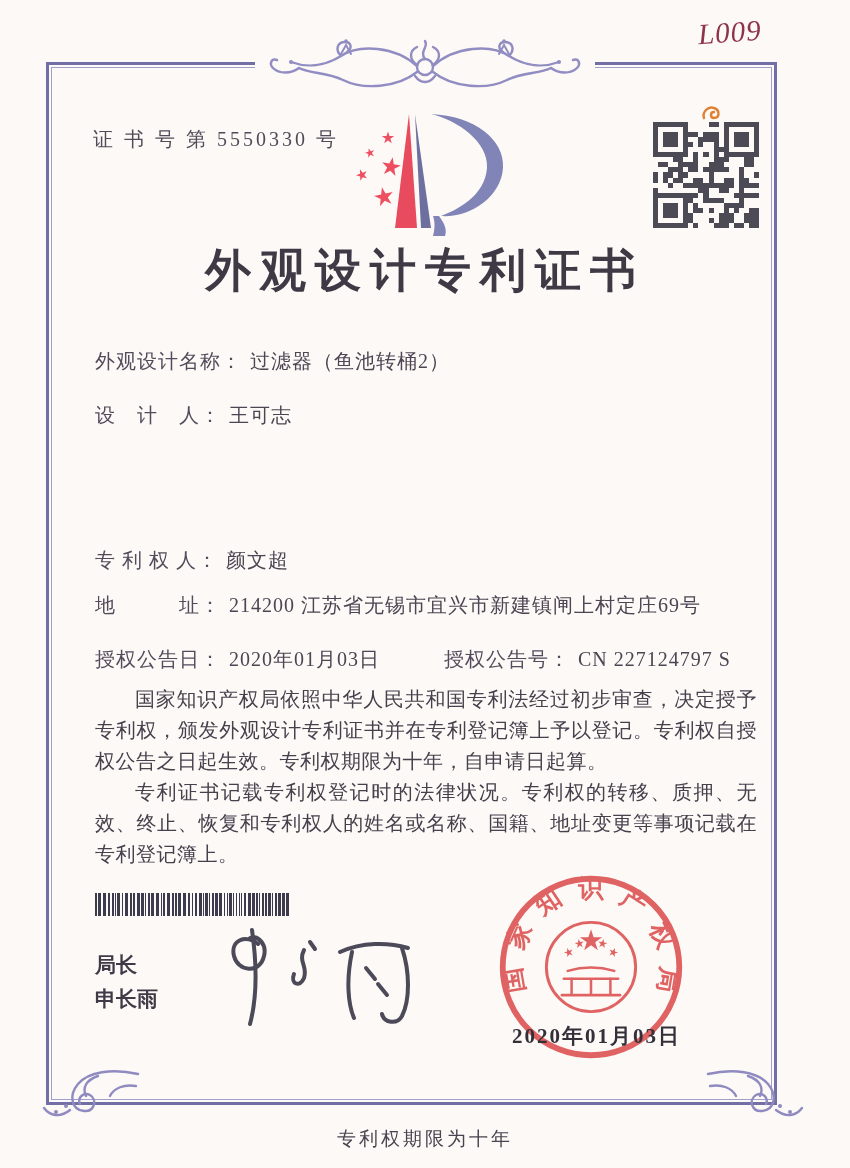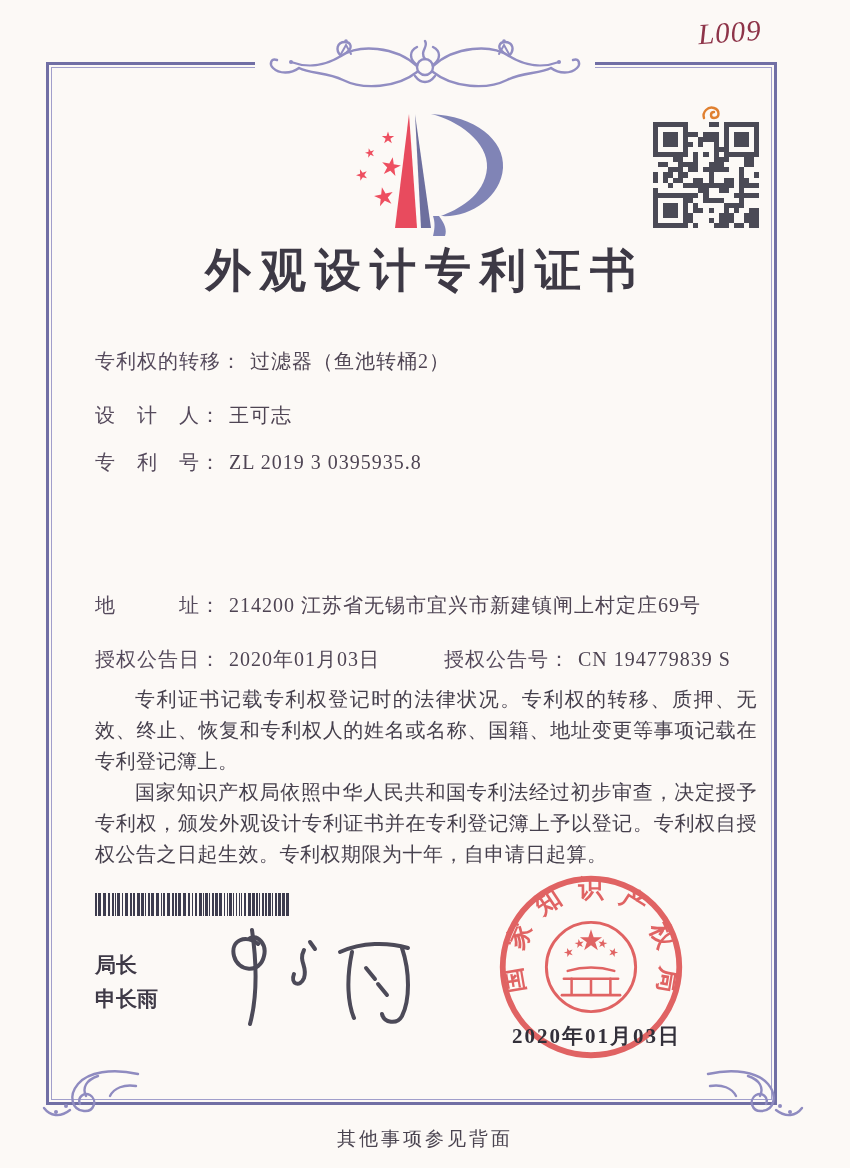--- a/index.html
+++ b/index.html
@@ -87,20 +87,21 @@
     <g transform="translate(104,0) scale(-1,1)" fill="none" stroke="#8f8bc0" stroke-width="2.4" stroke-linecap="round">
       <path d="M98,8 C72,2 48,6 38,18 C28,30 32,44 44,45 C54,46 58,34 50,29 C44,26 37,31 40,38"></path>
       <path d="M58,10 C46,14 42,22 46,30"></path>
       <path d="M30,44 C20,52 10,50 4,42"></path>
       <path d="M96,20 C84,18 74,22 70,30"></path>
       <circle cx="26" cy="40" r="2" fill="#8f8bc0" stroke="none"></circle>
       <circle cx="16" cy="46" r="2" fill="#8f8bc0" stroke="none"></circle>
     </g>
   </svg>
 
+  <div class="cert-no">证 书 号 第 5550330 号</div>
 
   <div class="hand-note">L009</div>
 
   <svg class="logo" viewBox="0 0 180 132">
     <defs>
       <path id="star" d="M0,-1 L0.2245,-0.309 L0.951,-0.309 L0.363,0.118 L0.588,0.809 L0,0.382 L-0.588,0.809 L-0.363,0.118 L-0.951,-0.309 L-0.2245,-0.309 Z"></path>
     </defs>
 
     <path d="M96,8 C140,10 170,34 168,62 C166,92 134,112 106,110 C122,104 150,90 152,62 C154,36 122,14 96,8 Z" fill="#8084b6"></path>
     <path d="M104,110 C110,118 112,124 110,130 L98,130 C100,122 100,116 98,110 Z" fill="#8084b6"></path>
@@ -558,38 +559,38 @@
       <div class="qm"></div>
       <div class="qm"></div>
     </div>
   <svg class="scan-mark" viewBox="0 0 26 22">
     <path d="M4,16 C2,10 8,4 14,6 C20,8 20,16 14,16 C10,16 10,10 14,10" fill="none" stroke="#e08030" stroke-width="2.4" stroke-linecap="round"></path>
   </svg>
 
   <div class="title">外观设计专利证书</div>
 
   <div class="field f1">
-    <span class="lbl">专利权的转移：</span><span class="val">过滤器（鱼池转桶2）</span>
+    <span class="lbl">外观设计名称：</span><span class="val">过滤器（鱼池转桶2）</span>
   </div>
   <div class="field f2">
     <span class="lbl">设　计　人：</span><span class="val">王可志</span>
   </div>
-  <div class="field f3">
-    <span class="lbl">专　利　号：</span><span class="val">ZL 2019 3 0395935.8</span>
+  <div class="field f5">
+    <span class="lbl">专 利 权 人：</span><span class="val">颜文超</span>
   </div>
   <div class="field f6">
     <span class="lbl">地　　　址：</span><span class="val">214200 江苏省无锡市宜兴市新建镇闸上村定庄69号</span>
   </div>
   <div class="field f7">
-    <span class="lbl">授权公告日：</span><span class="val">2020年01月03日</span><span class="lbl pair2">授权公告号：</span><span class="val">CN 194779839 S</span>
+    <span class="lbl">授权公告日：</span><span class="val">2020年01月03日</span><span class="lbl pair2">授权公告号：</span><span class="val">CN 227124797 S</span>
   </div>
 
   <div class="legal">
+    <p>国家知识产权局依照中华人民共和国专利法经过初步审查，决定授予专利权，颁发外观设计专利证书并在专利登记簿上予以登记。专利权自授权公告之日起生效。专利权期限为十年，自申请日起算。</p>
     <p>专利证书记载专利权登记时的法律状况。专利权的转移、质押、无效、终止、恢复和专利权人的姓名或名称、国籍、地址变更等事项记载在专利登记簿上。</p>
-    <p>国家知识产权局依照中华人民共和国专利法经过初步审查，决定授予专利权，颁发外观设计专利证书并在专利登记簿上予以登记。专利权自授权公告之日起生效。专利权期限为十年，自申请日起算。</p>
   </div>
 
   <div class="barcode">
       <div style="width: 2px; margin-right: 1px;"></div>
       <div style="width: 3px; margin-right: 2px;"></div>
       <div style="width: 3px; margin-right: 2px;"></div>
       <div style="width: 2px; margin-right: 2px;"></div>
       <div style="width: 2px; margin-right: 1px;"></div>
       <div style="width: 1px; margin-right: 1px;"></div>
       <div style="width: 3px; margin-right: 2px;"></div>
@@ -681,15 +682,15 @@
         <path d="M72,112 H128"></path>
         <path d="M80,112 V127"></path>
         <path d="M100,113 V127"></path>
         <path d="M120,112 V127"></path>
         <path d="M70,129 H130"></path>
       </g>
     </g>
   </svg>
   <div class="seal-date">2020年01月03日</div>
 
-  <div class="footer-note">其他事项参见背面</div>
+  <div class="footer-note">专利权期限为十年</div>
 
 </div>
 
 </body></html>

